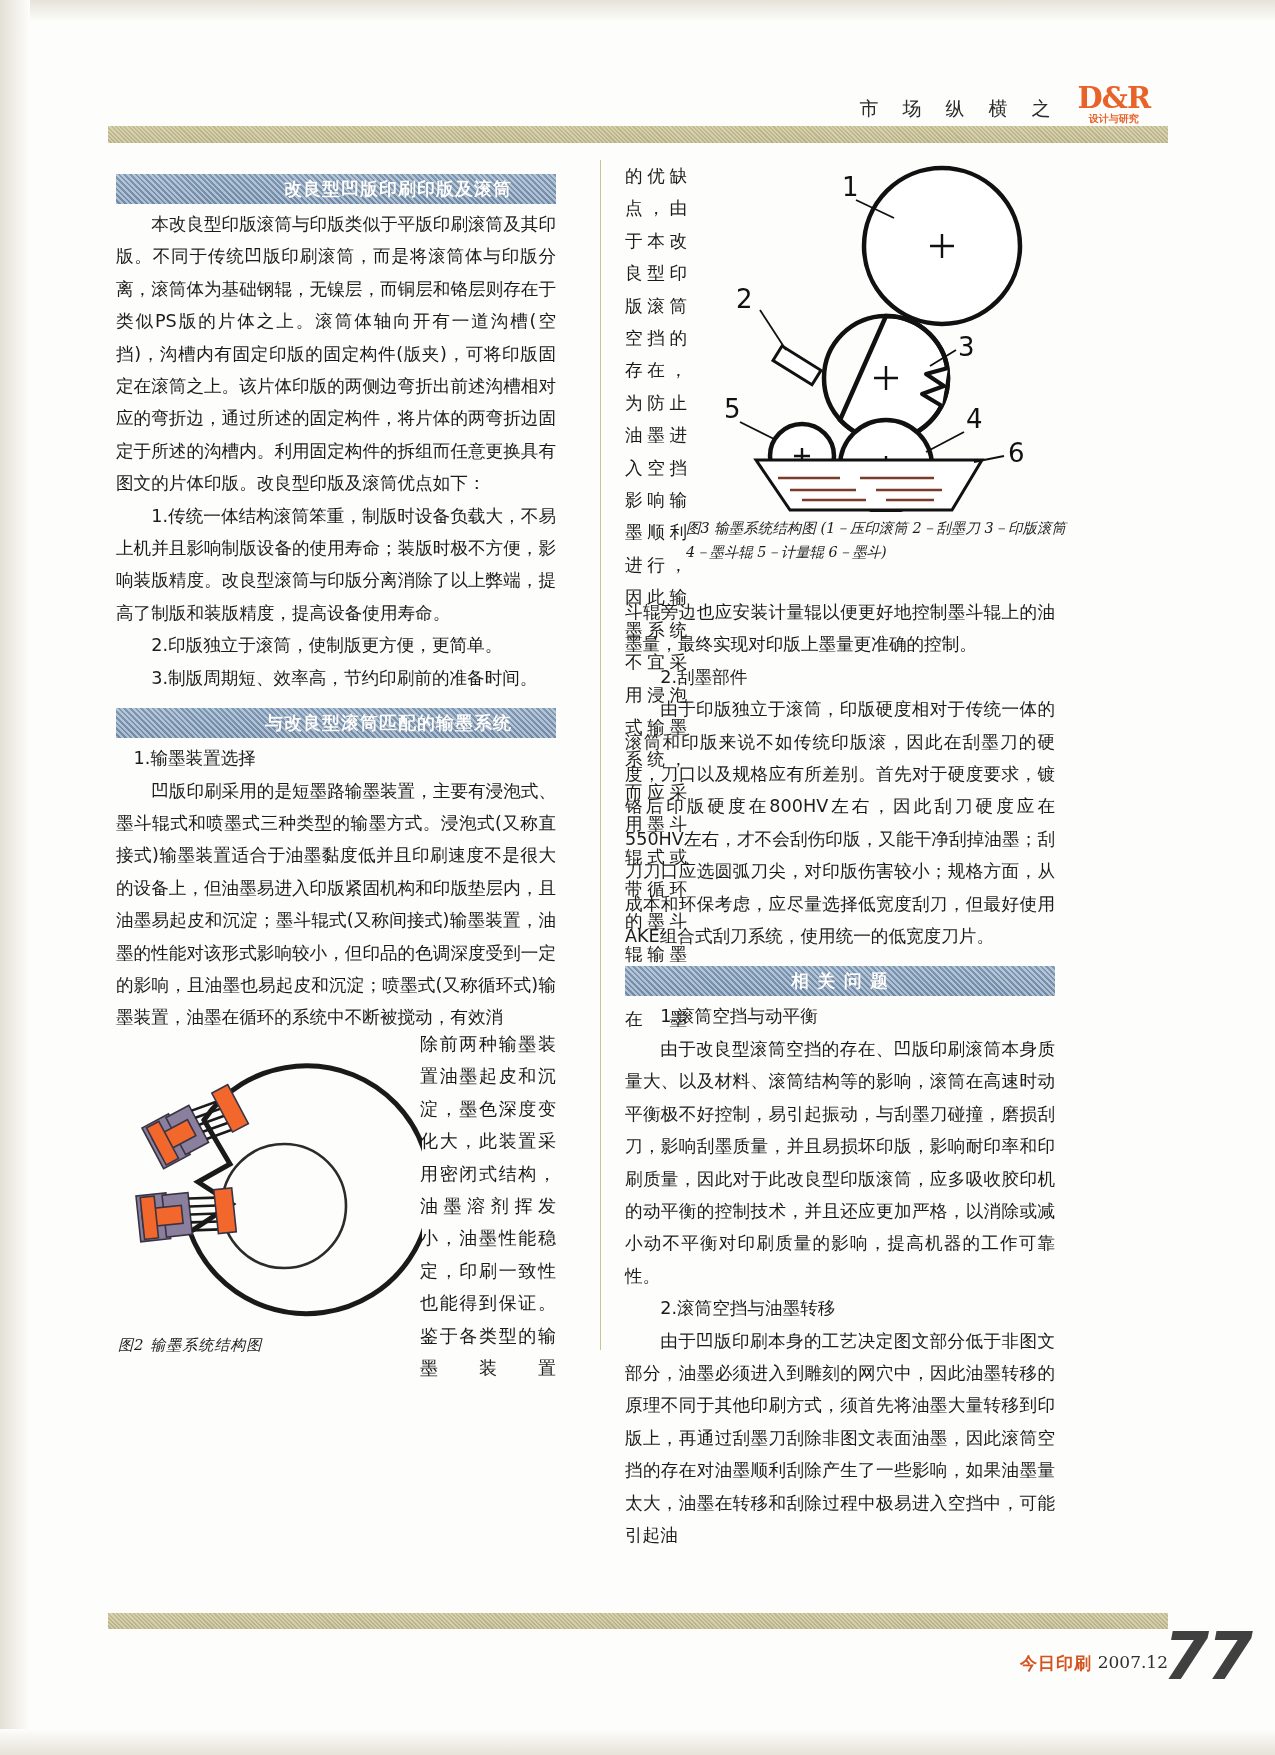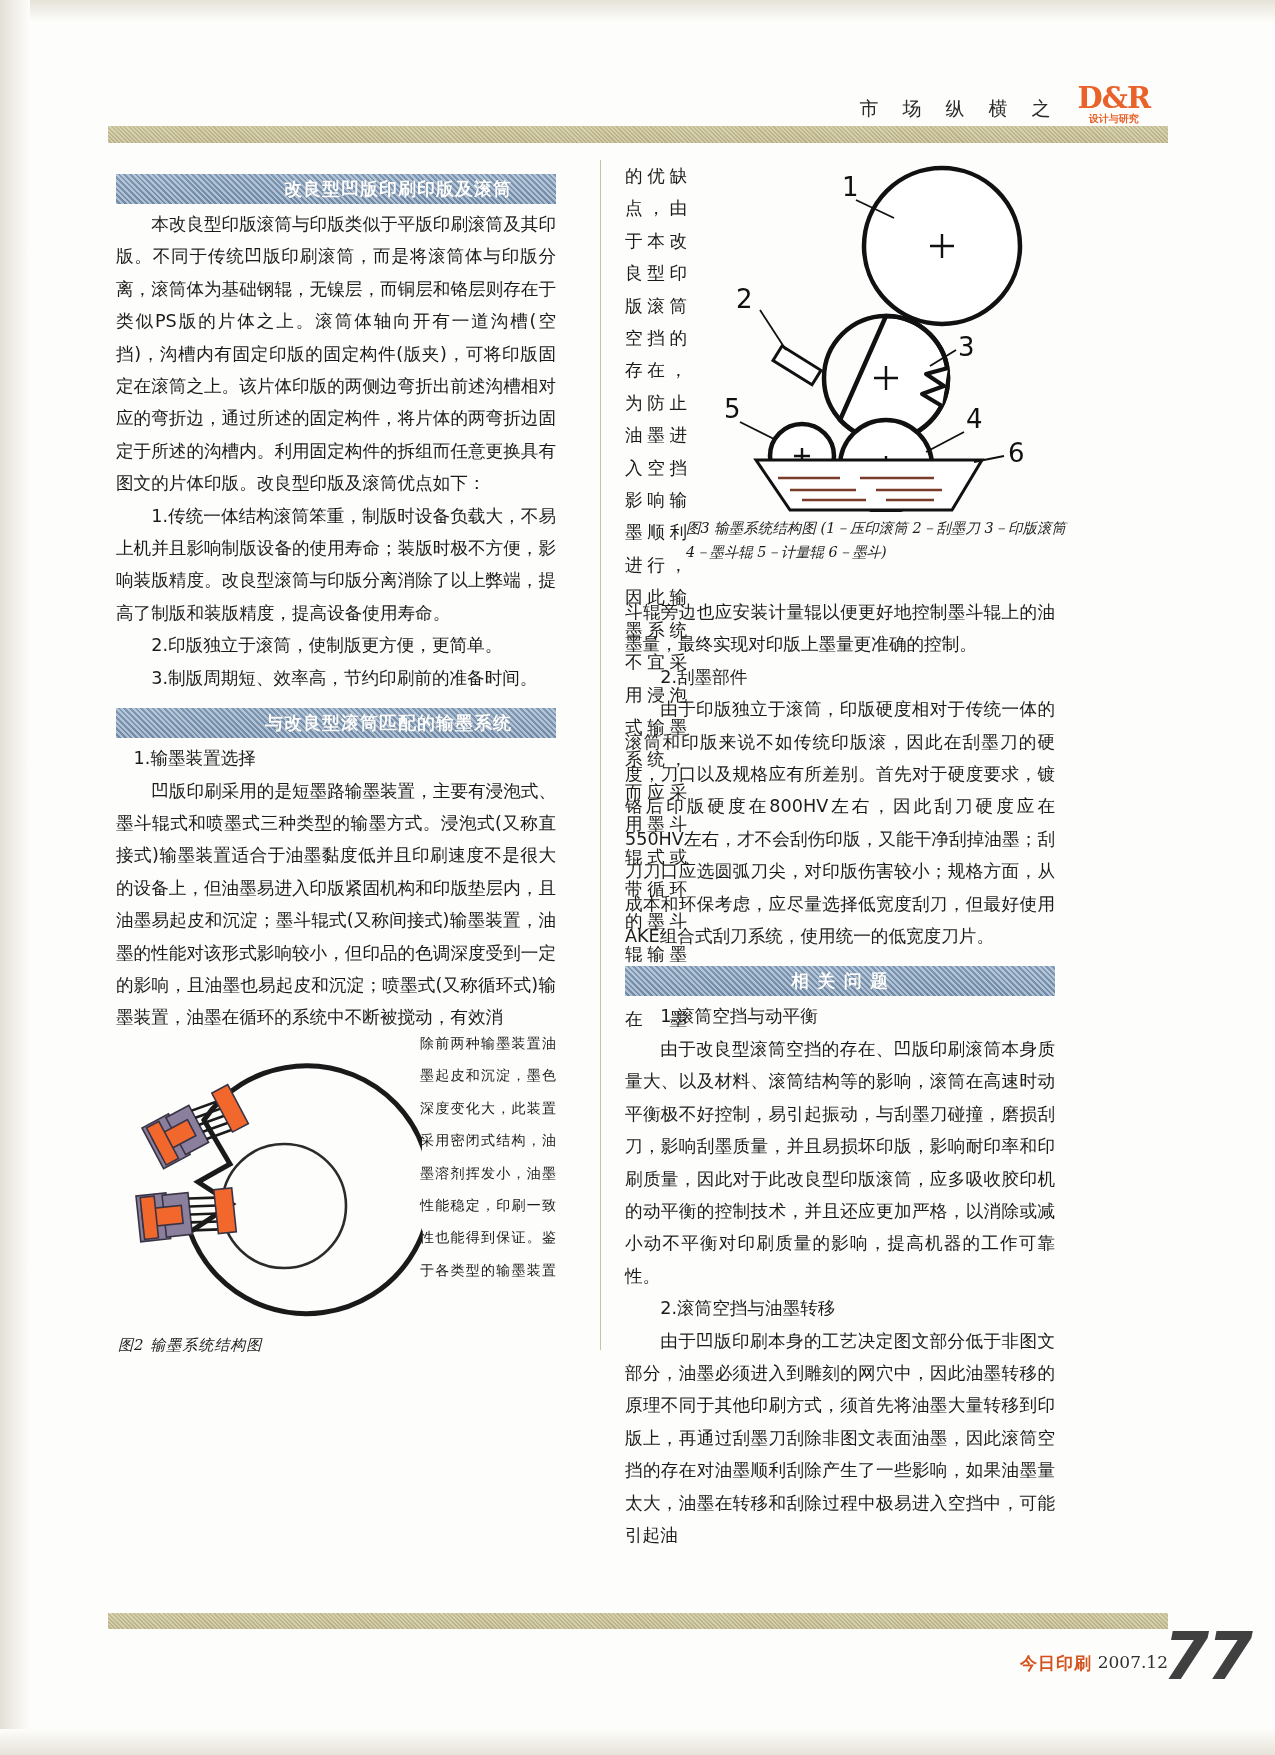--- a/index.html
+++ b/index.html
@@ -84,23 +84,22 @@
   }
   .fig2-cap{
     position:absolute;left:118px;top:1336px;
     font-size:15px;color:#1b1b1b;
     font-family:"DejaVu Serif","Liberation Serif",serif;
     font-style:italic;
     letter-spacing:1px;
   }
   .wrap-text-left{
     position:absolute;left:420px;top:1028px;width:136px;
-    font-size:14px;line-height:32.4px;text-align:justify;
+    font-size:18px;line-height:32.4px;text-align:justify;
     text-align-last:justify;
-    font-family:Liberation Mono, monospace;
   }
   
   .fig3-wrap{
     position:absolute;left:690px;top:160px;width:372px;height:352px;
   }
   .fig3-cap{
     position:absolute;left:686px;top:516px;width:380px;
     font-size:14.4px;line-height:24px;color:#1b1b1b;
     font-family:"DejaVu Serif","Liberation Serif",serif;
     font-style:italic;text-align:justify;

